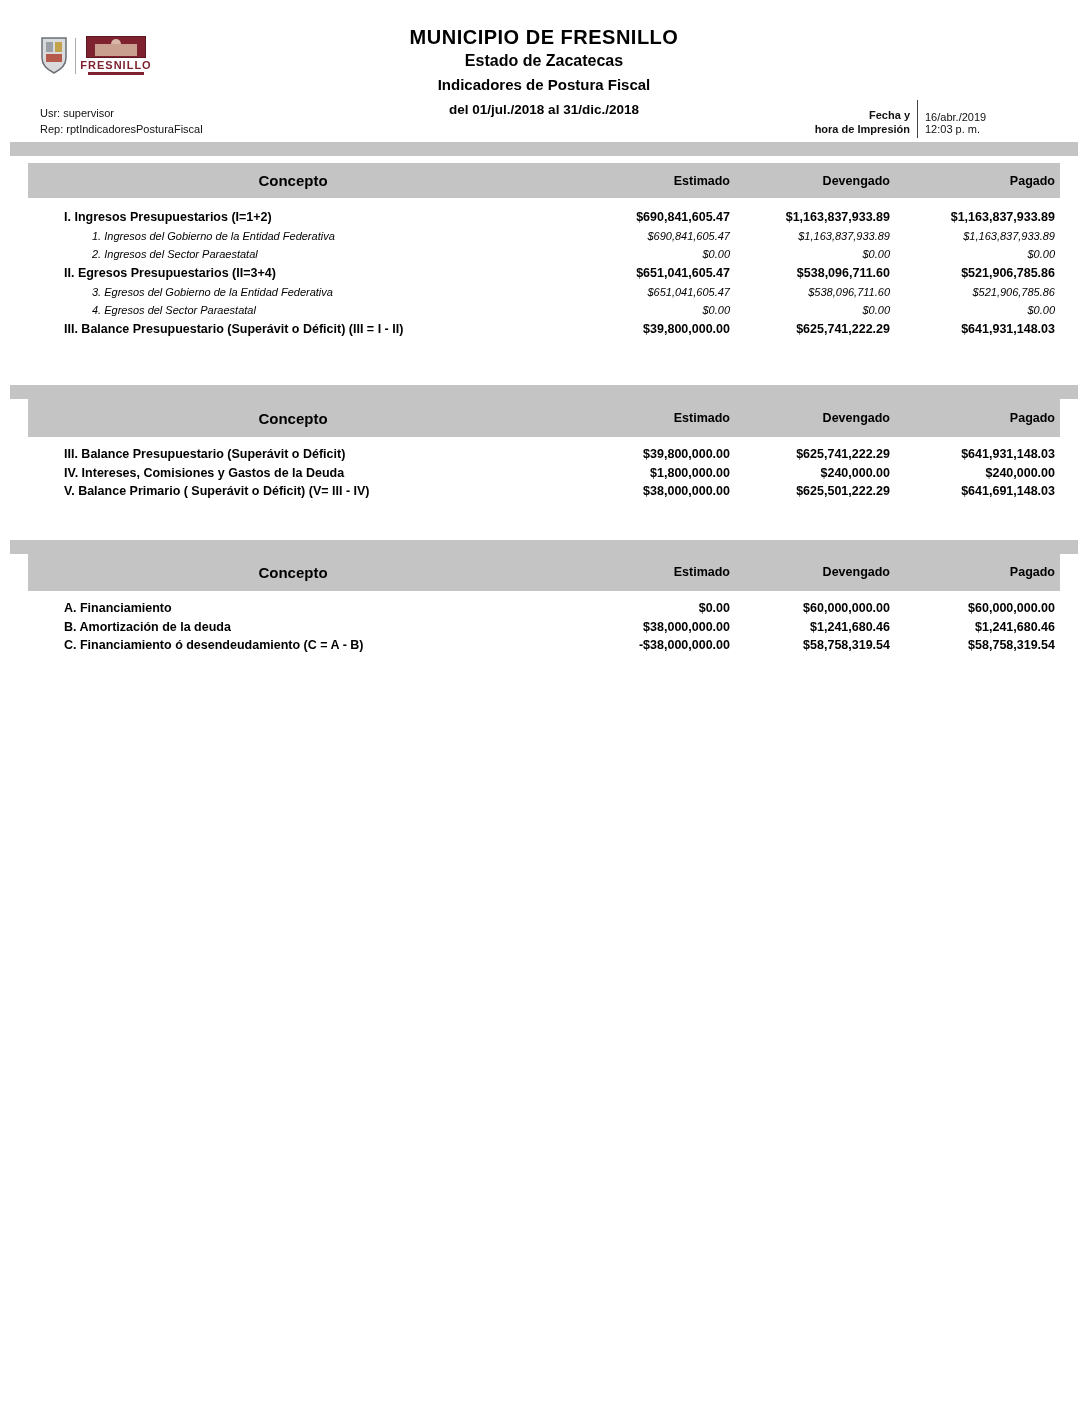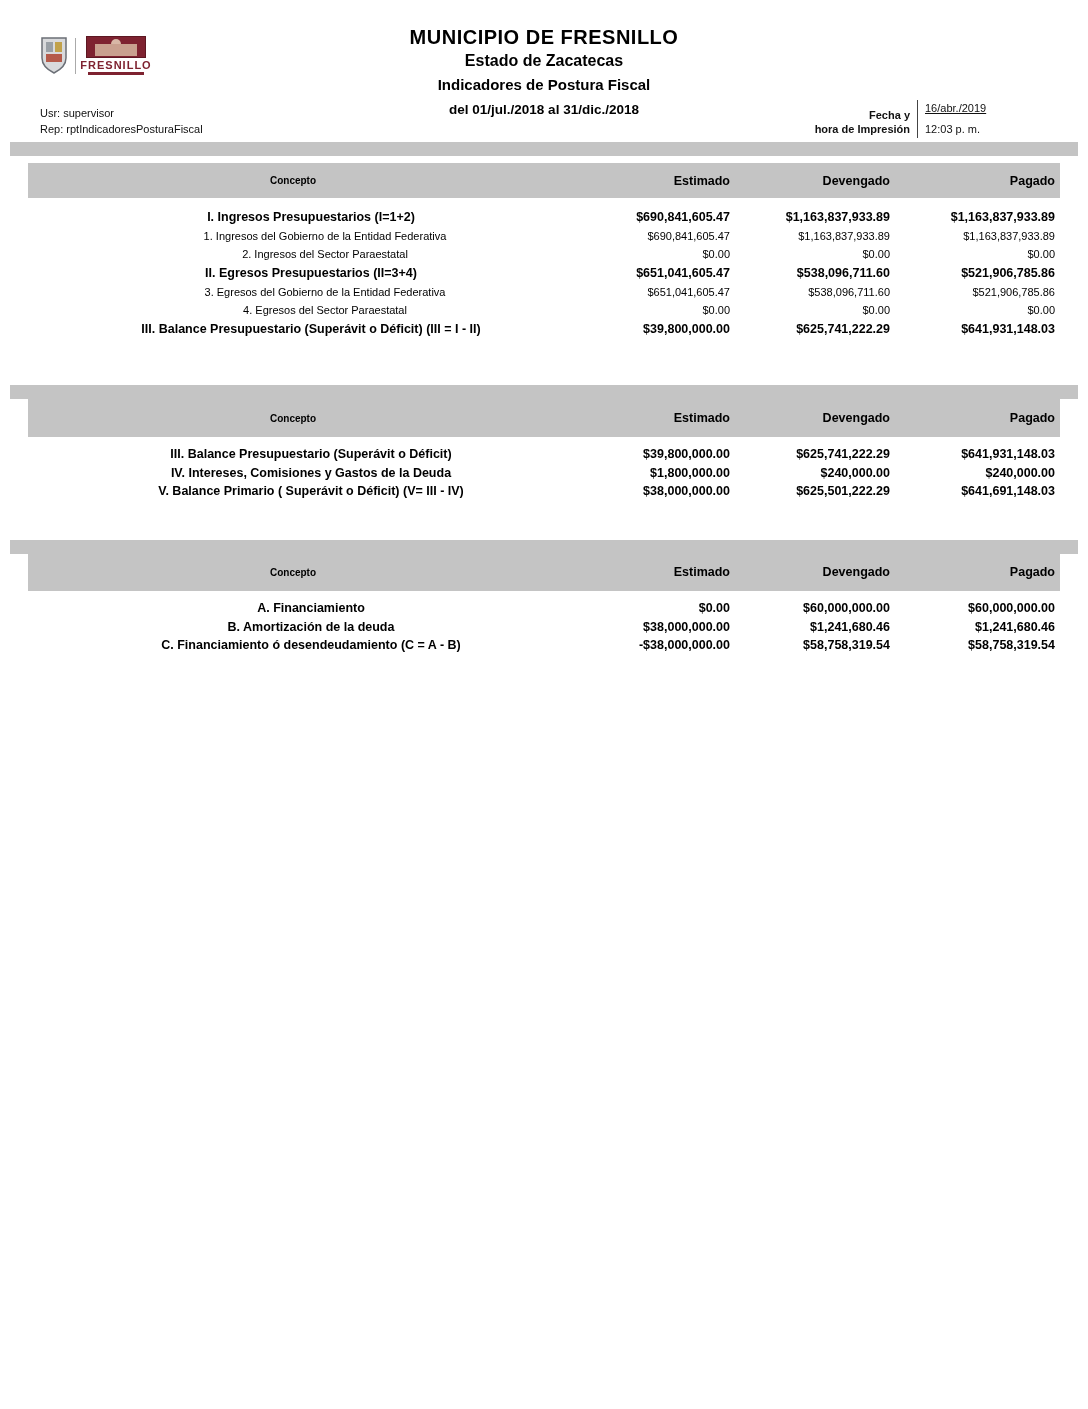--- a/index.html
+++ b/index.html
@@ -18,21 +18,21 @@
 
   .meta { font-size:11px; color:#111; }
   .usr { left:40px; top:107px; }
   .rep { left:40px; top:123px; }
 
   .print-label { left:760px; width:150px; text-align:right;font-weight:bold; }
   .print-l1 { top:109px; }
   .print-l2 { top:123px; }
   .print-divider { left:917px; top:100px; width:0; height:38px; border-left:1px solid #444; }
   .print-val { left:925px; }
-  .print-v1 { top:102px;text-decoration:underline; }
+  .print-v1 { top:111px; }
   .print-v2 { top:123px; }
 
   
   .logo-wrap { left:40px; top:36px; height:44px; display:flex; align-items:flex-start; }
   .crest { width:28px; height:38px; }
   .logo-sep { width:0; height:36px; border-left:1px solid #aaa; margin:2px 7px 0 7px; }
   .fres-logo { width:66px; display:flex; flex-direction:column; align-items:center; }
   .fres-img { width:58px; height:20px; background:#7e2230; border:1px solid #5c1722; position:relative; overflow:hidden; }
   .fres-img .bld { position:absolute; left:8px; top:7px; width:42px; height:12px; background:#c9a08f; }
   .fres-img .dome { position:absolute; left:24px; top:2px; width:10px; height:7px; background:#d8b7a6; border-radius:5px 5px 0 0; }
@@ -51,31 +51,31 @@
   .t3 { top:553px; }
 
   .thead { display:flex; align-items:center; background:#c4c4c4; height:35px; font-weight:bold; }
   .t2 .thead, .t3 .thead { height:38px; }
 
   .rows { margin-top:10px; }
   .t2 .rows, .t3 .rows { margin-top:8px; }
 
   .row { display:flex; align-items:center; height:18.6px; }
   .c { box-sizing:border-box; }
-  .c.label { width:530px; padding-left:36px; text-align:center; }
+  .c.label { width:530px; padding-left:36px; text-align:left; }
   .c.num { text-align:right; }
   .c.est { width:172px; }
   .c.dev { width:160px; }
   .c.pag { width:165px; }
 
-  .thead .c.label { text-align:center; padding-left:0; font-size:10px; }
+  .thead .c.label { text-align:center; padding-left:0; font-size:15px; }
   .thead .c.num { font-size:12.5px; }
 
   .row.main { font-weight:bold; font-size:12.5px; }
-  .row.sub  { font-weight:normal; font-size:11px; }
+  .row.sub  { font-weight:normal; font-size:11px;font-style:italic; }
   .row.sub .c.label { padding-left:64px; }
 </style>
 </head>
 <body>
 
 <div class="page">
 
   <div class="abs logo-wrap">
     <svg class="crest" viewBox="0 0 28 38" xmlns="http://www.w3.org/2000/svg">
       <path d="M2 2 h24 v20 c0 8 -6 12 -12 15 c-6 -3 -12 -7 -12 -15 Z" fill="#d9dadc" stroke="#6b6f76" stroke-width="1.5"></path>

